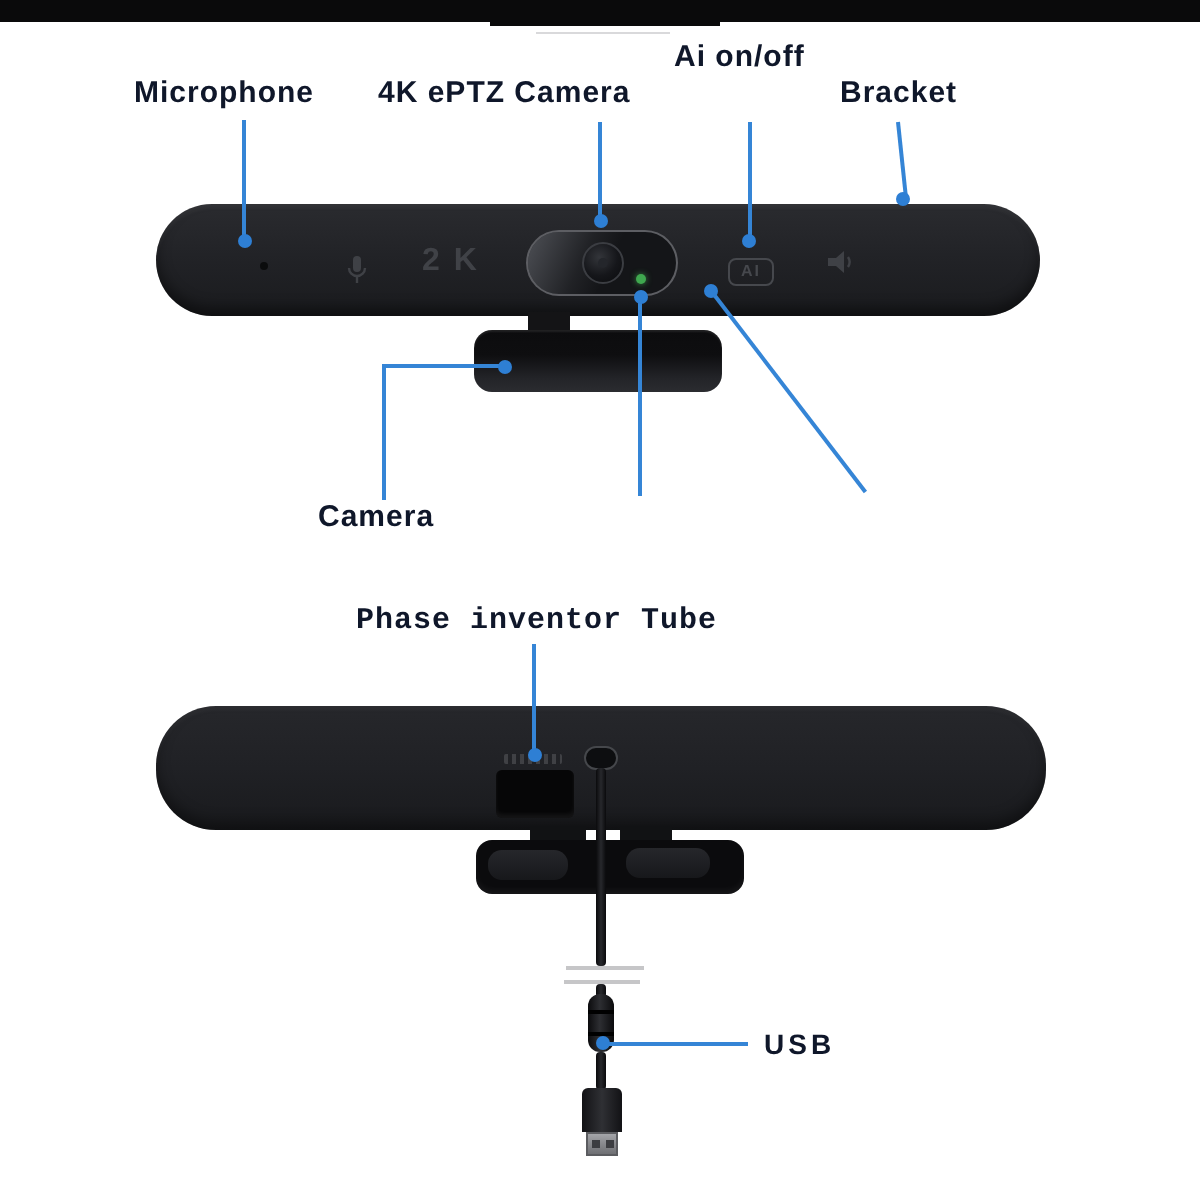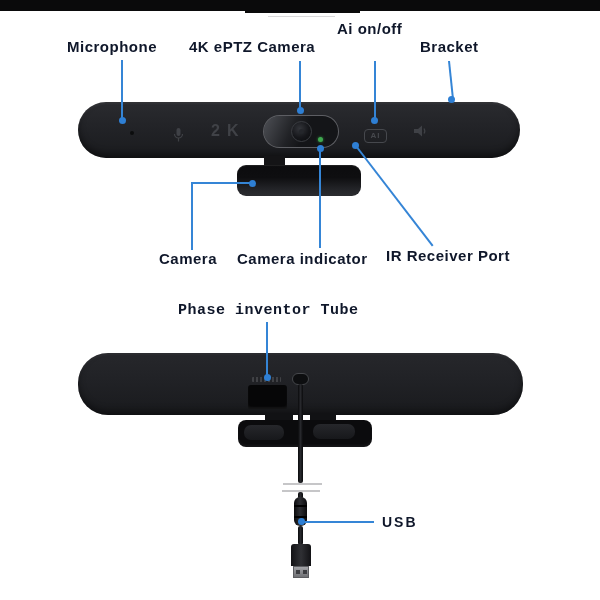--- a/index.html
+++ b/index.html
@@ -198,18 +198,16 @@
   <div class="dot" id="dot-ci"></div>
   <div class="dot" id="dot-ir"></div>
   <div class="dot" id="dot-phase"></div>
   <div class="dot" id="dot-usb"></div>
 
   <div class="lbl" id="lbl-microphone">Microphone</div>
   <div class="lbl" id="lbl-camera">4K ePTZ Camera</div>
   <div class="lbl" id="lbl-ai">Ai on/off</div>
   <div class="lbl" id="lbl-speaker">Bracket</div>
   <div class="lbl" id="lbl-bracket">Camera</div>
-  <div class="lbl" id="lbl-camindicator">Camera indicator</div>
-  <div class="lbl" id="lbl-ir">IR Receiver Port</div>
   <div class="lbl" id="lbl-phase">Phase inventor Tube</div>
   <div class="lbl" id="lbl-usb">USB</div>
 
 </div>
 
 </body></html>

